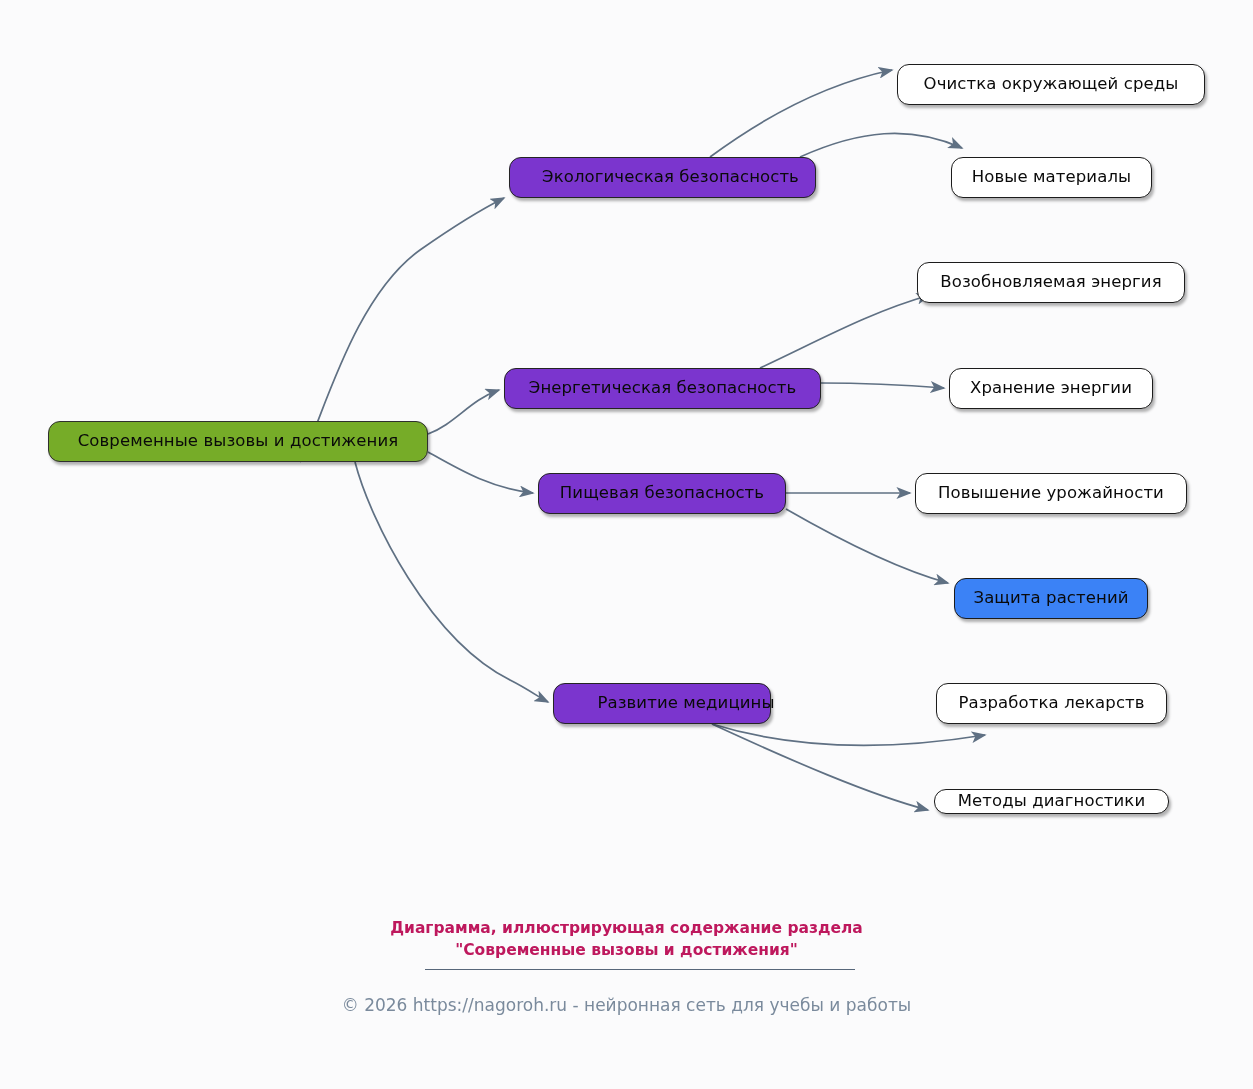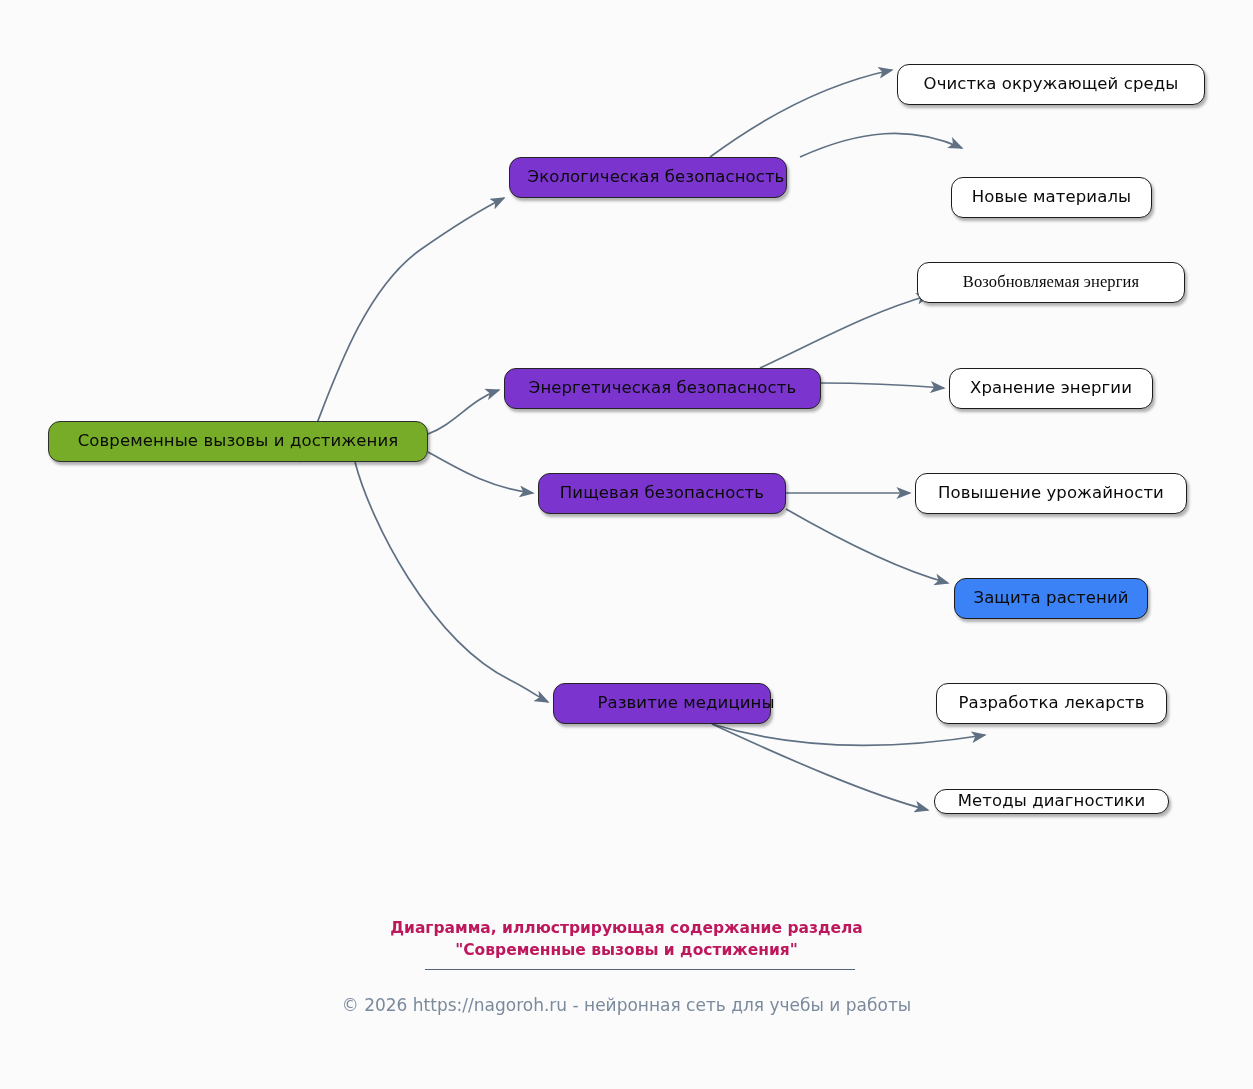--- a/index.html
+++ b/index.html
@@ -107,33 +107,33 @@
         <path d="M 786 509 C 840 540, 900 570, 948 583" stroke="#5f7083"></path>
         <path d="M 712 724 C 790 748, 880 752, 985 735" stroke="#5f7083"></path>
         <path d="M 712 724 C 790 760, 870 795, 928 810" stroke="#5f7083"></path>
       </g>
   </svg>
 
   <div id="nodes-group">
       <div class="node root" style="left: 48px; top: 421px; width: 380px; height: 41px; background: rgb(118, 172, 40);">
         <span class="node-label">Современные вызовы и достижения</span>
       </div>
-      <div class="node branch" style="left: 509px; top: 157px; width: 278px; height: 41px; background: rgb(123, 53, 206); padding-left: 16px;">
+      <div class="node branch" style="left: 509px; top: 157px; width: 307px; height: 41px; background: rgb(123, 53, 206); padding-left: 16px;">
         <span class="node-label">Экологическая безопасность</span>
       </div>
       <div class="node leaf" style="left: 897px; top: 48px; width: 308px; height: 41px; background: rgb(255, 255, 255); margin-top: 16px;">
         <span class="node-label">Очистка окружающей среды</span>
       </div>
-      <div class="node leaf" style="left: 951px; top: 157px; width: 201px; height: 41px; background: rgb(255, 255, 255); margin-top: 20px;">
+      <div class="node leaf" style="left: 951px; top: 157px; width: 201px; height: 41px; background: rgb(255, 255, 255);">
         <span class="node-label">Новые материалы</span>
       </div>
       <div class="node branch" style="left: 504px; top: 368px; width: 317px; height: 41px; background: rgb(123, 53, 206);">
         <span class="node-label">Энергетическая безопасность</span>
       </div>
-      <div class="node leaf" style="left: 917px; top: 262px; width: 268px; height: 41px; background: rgb(255, 255, 255); font-family: Liberation Serif, serif;">
+      <div class="node leaf" style="left: 917px; top: 262px; width: 268px; height: 41px; background: rgb(255, 255, 255);">
         <span class="node-label">Возобновляемая энергия</span>
       </div>
       <div class="node leaf" style="left: 949px; top: 368px; width: 204px; height: 41px; background: rgb(255, 255, 255);">
         <span class="node-label">Хранение энергии</span>
       </div>
       <div class="node branch" style="left: 538px; top: 473px; width: 248px; height: 41px; background: rgb(123, 53, 206);">
         <span class="node-label">Пищевая безопасность</span>
       </div>
       <div class="node leaf" style="left: 915px; top: 473px; width: 272px; height: 41px; background: rgb(255, 255, 255);">
         <span class="node-label">Повышение урожайности</span>

